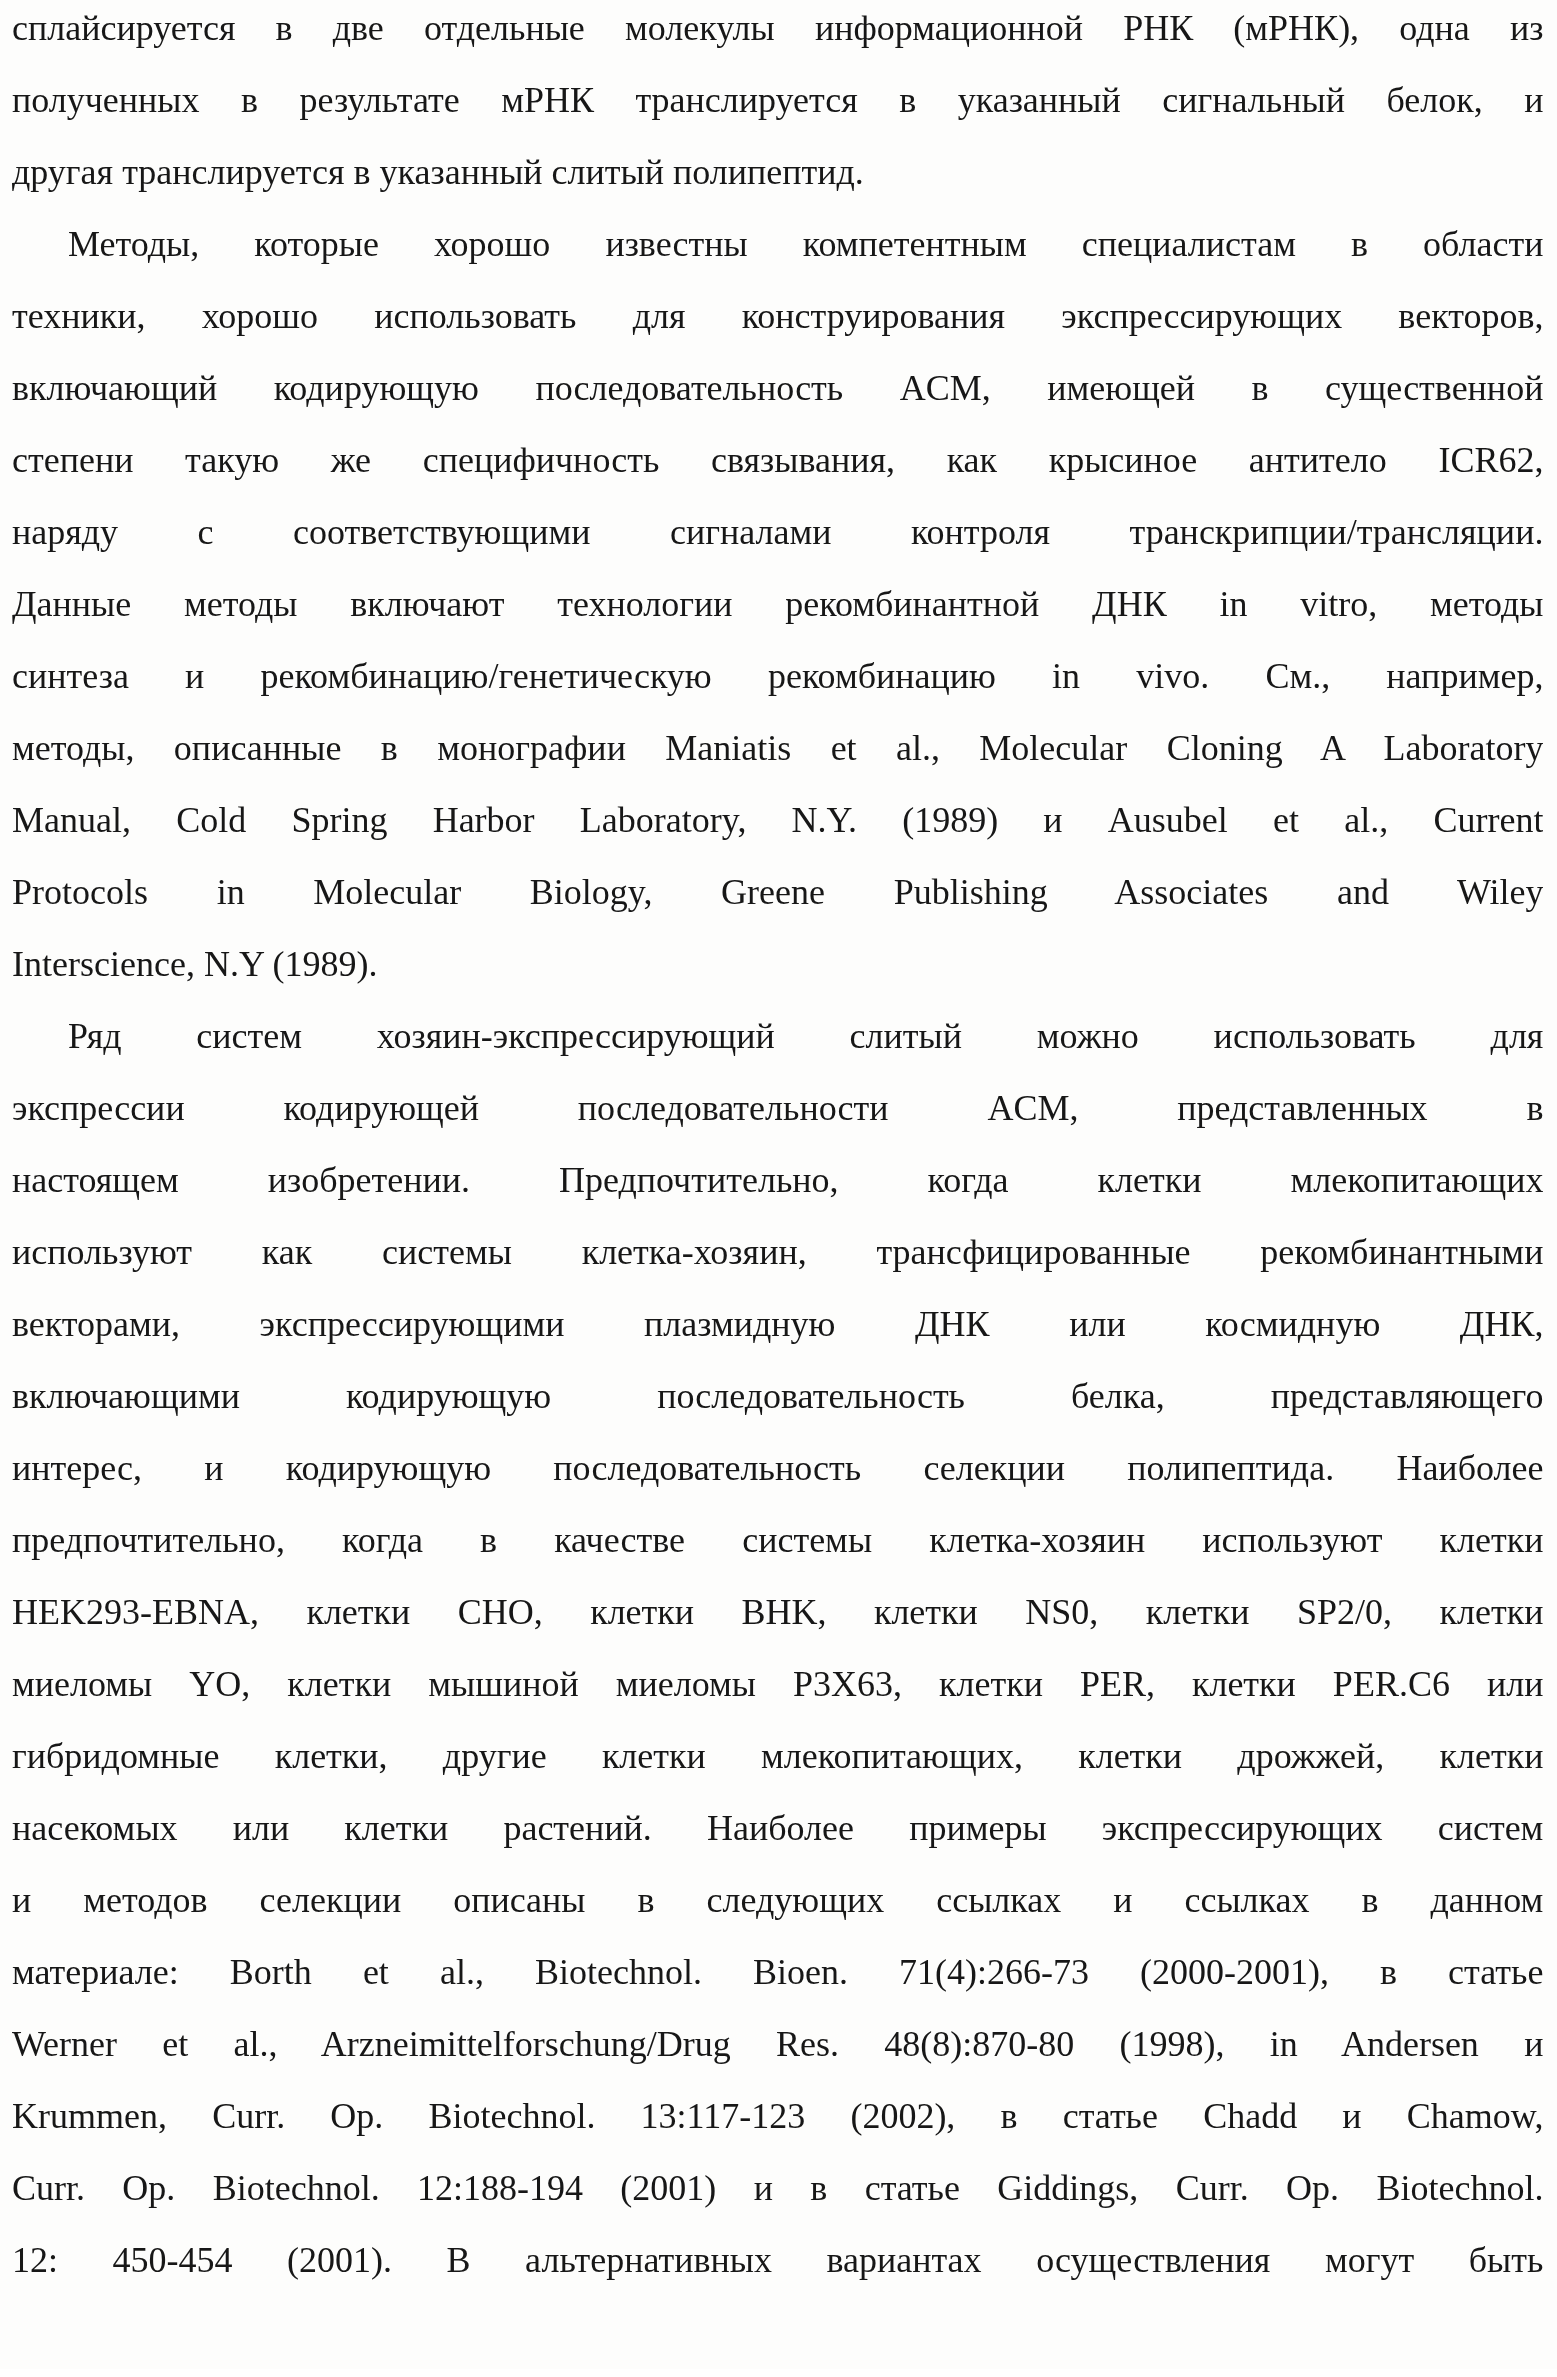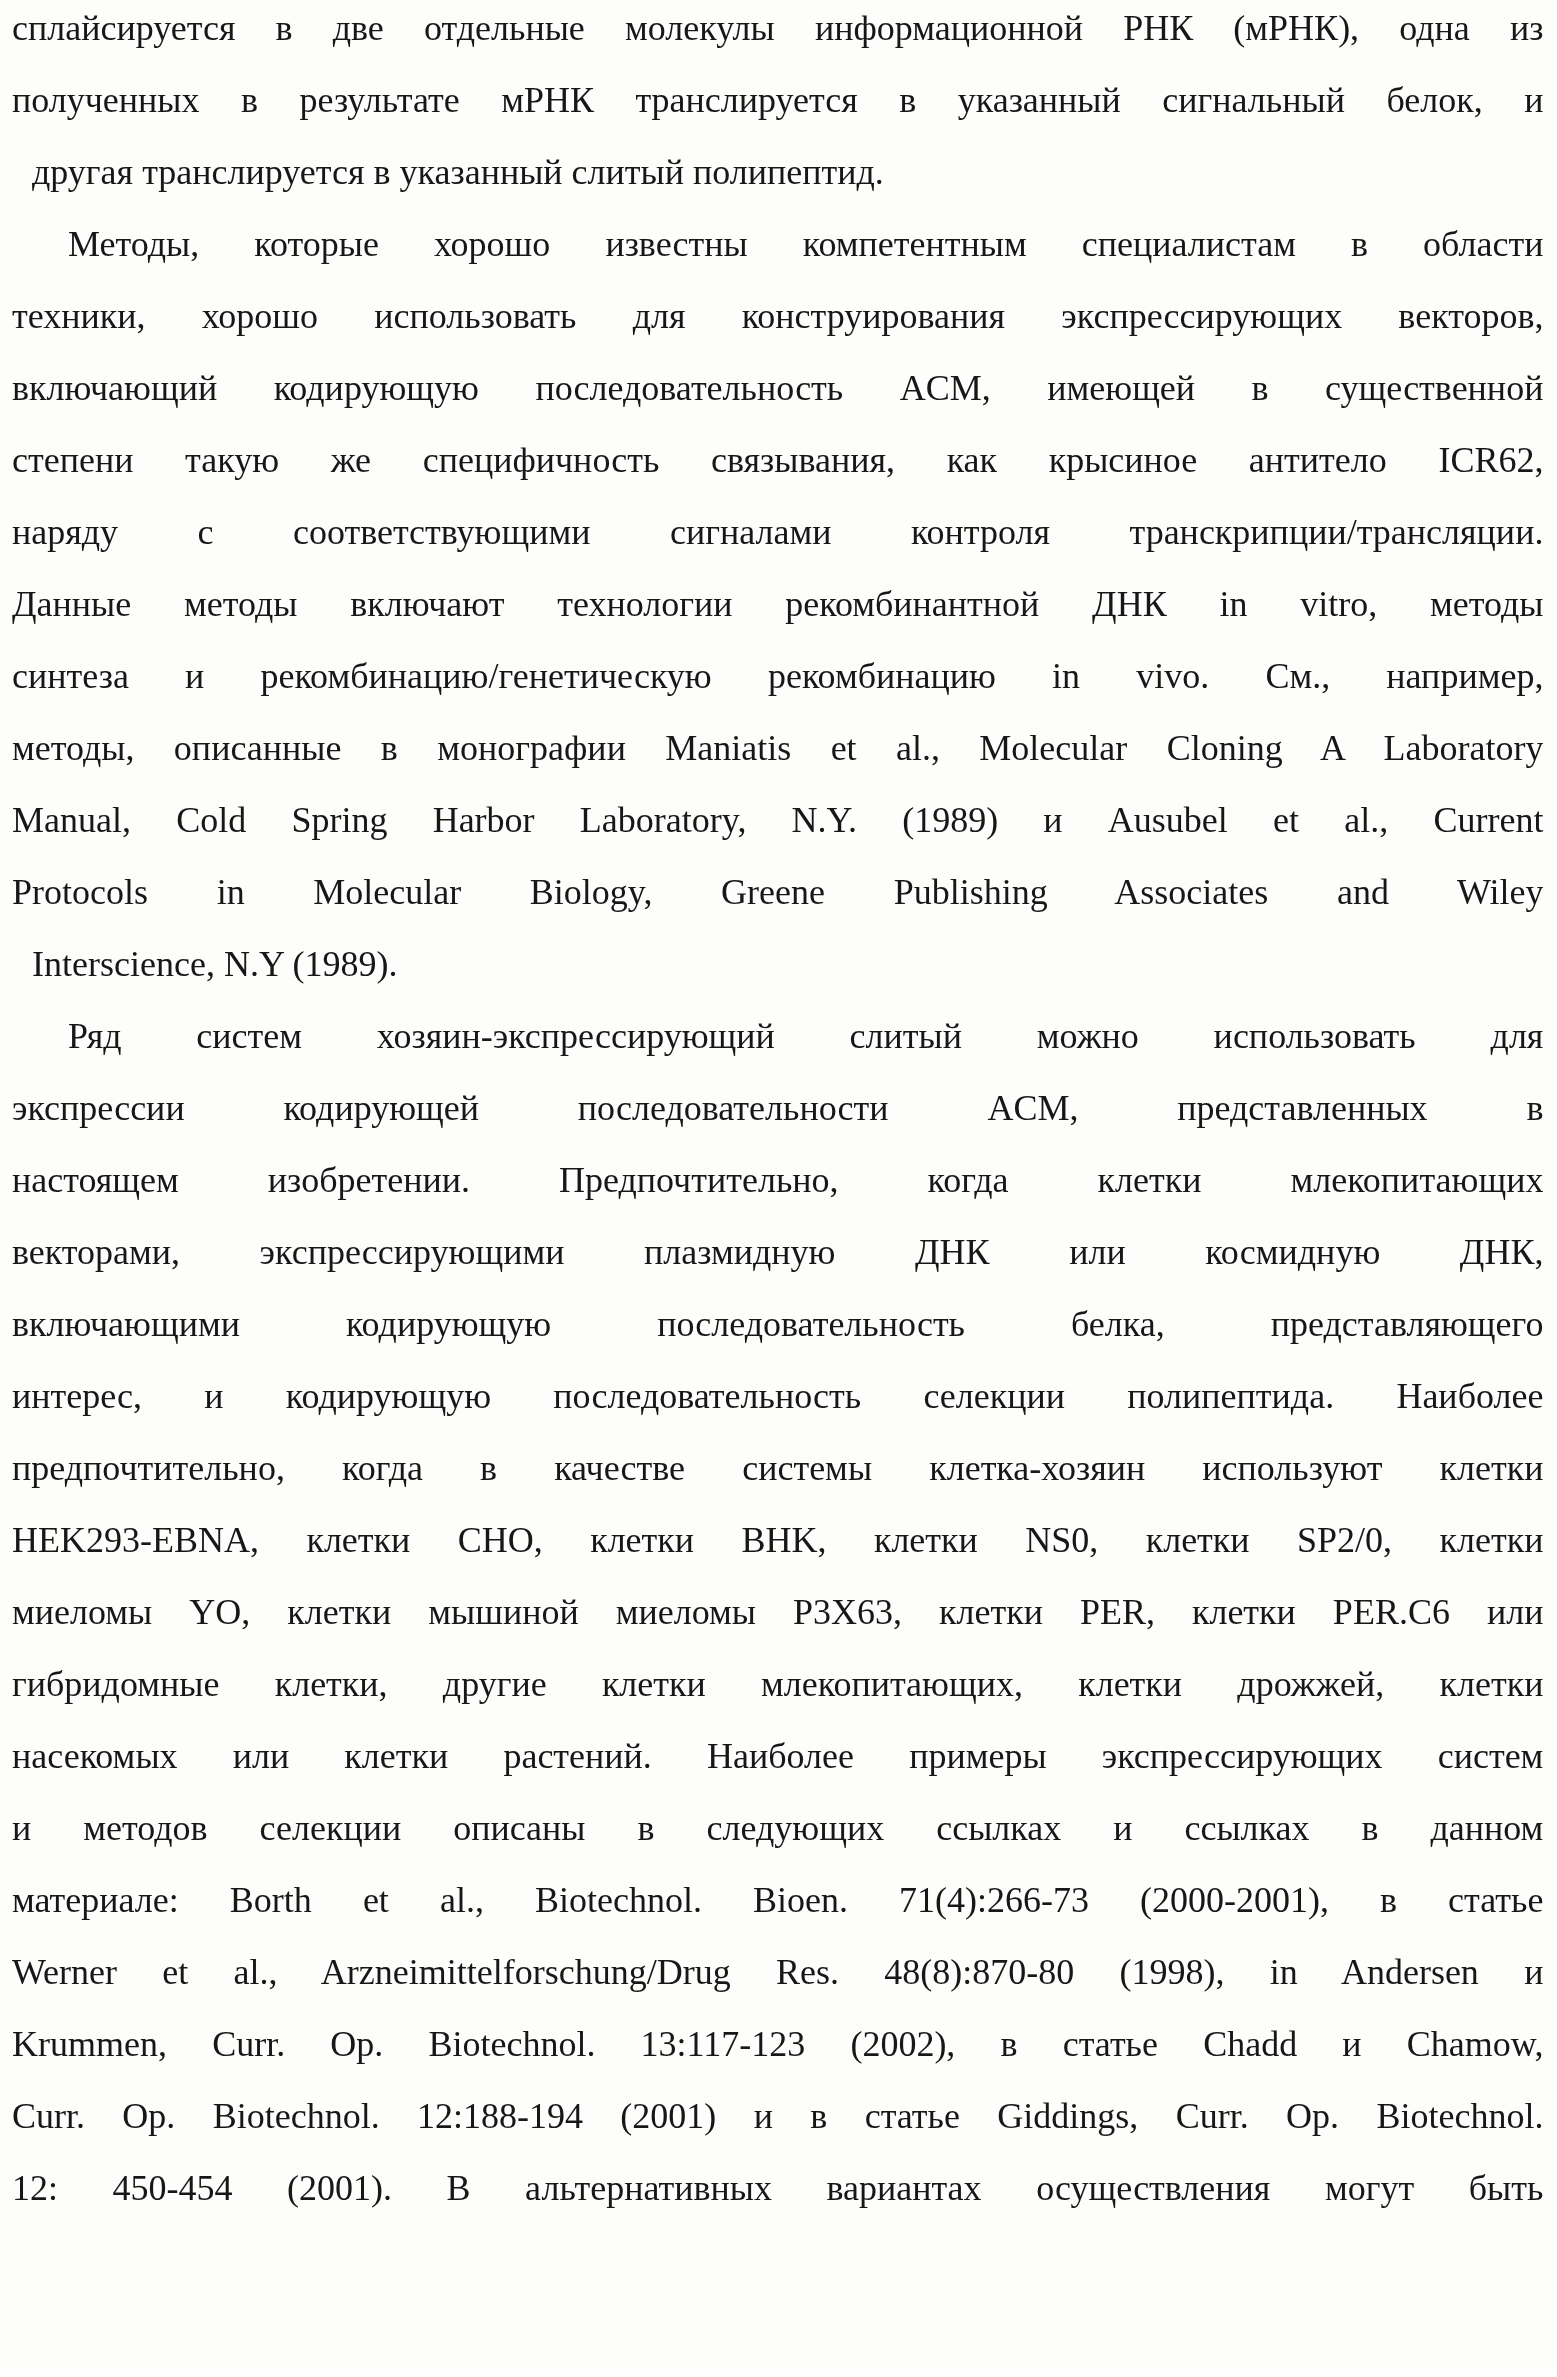--- a/index.html
+++ b/index.html
@@ -26,21 +26,20 @@
     font-size: 36px;
     color: #171717;
     text-align: justify;
     text-align-last: justify;
     overflow: hidden;
     white-space: nowrap;
   }
   .line.no-justify {
     text-align: left;
     text-align-last: left;
-    margin-left: 20px;
   }
   .line.indent {
     padding-left: 56px;
   }
   .italic {
   }
 </style>
 </head>
 <body>
 
@@ -56,20 +55,21 @@
       <div class="line"><span>наряду с соответствующими сигналами контроля транскрипции/трансляции.</span></div>
       <div class="line"><span>Данные методы включают технологии рекомбинантной ДНК </span><span class="italic">in vitro</span><span>, методы</span></div>
       <div class="line"><span>синтеза и рекомбинацию/генетическую рекомбинацию </span><span class="italic">in vivo</span><span>. См., например,</span></div>
       <div class="line"><span>методы, описанные в монографии Maniatis et al., Molecular Cloning A Laboratory</span></div>
       <div class="line"><span>Manual, Cold Spring Harbor Laboratory, N.Y. (1989) и Ausubel et al., Current</span></div>
       <div class="line"><span>Protocols in Molecular Biology, Greene Publishing Associates and Wiley</span></div>
       <div class="line no-justify"><span>Interscience, N.Y (1989).</span></div>
       <div class="line indent"><span>Ряд систем хозяин-экспрессирующий слитый можно использовать для</span></div>
       <div class="line"><span>экспрессии кодирующей последовательности ACM, представленных в</span></div>
       <div class="line"><span>настоящем изобретении. Предпочтительно, когда клетки млекопитающих</span></div>
+      <div class="line"><span>используют как системы клетка-хозяин, трансфицированные рекомбинантными</span></div>
       <div class="line"><span>векторами, экспрессирующими плазмидную ДНК или космидную ДНК,</span></div>
       <div class="line"><span>включающими кодирующую последовательность белка, представляющего</span></div>
       <div class="line"><span>интерес, и кодирующую последовательность селекции полипептида. Наиболее</span></div>
       <div class="line"><span>предпочтительно, когда в качестве системы клетка-хозяин используют клетки</span></div>
       <div class="line"><span>HEK293-EBNA, клетки CHO, клетки BHK, клетки NS0, клетки SP2/0, клетки</span></div>
       <div class="line"><span>миеломы YO, клетки мышиной миеломы P3X63, клетки PER, клетки PER.C6 или</span></div>
       <div class="line"><span>гибридомные клетки, другие клетки млекопитающих, клетки дрожжей, клетки</span></div>
       <div class="line"><span>насекомых или клетки растений. Наиболее примеры экспрессирующих систем</span></div>
       <div class="line"><span>и методов селекции описаны в следующих ссылках и ссылках в данном</span></div>
       <div class="line"><span>материале: Borth et al., Biotechnol. Bioen. 71(4):266-73 (2000-2001), в статье</span></div>

